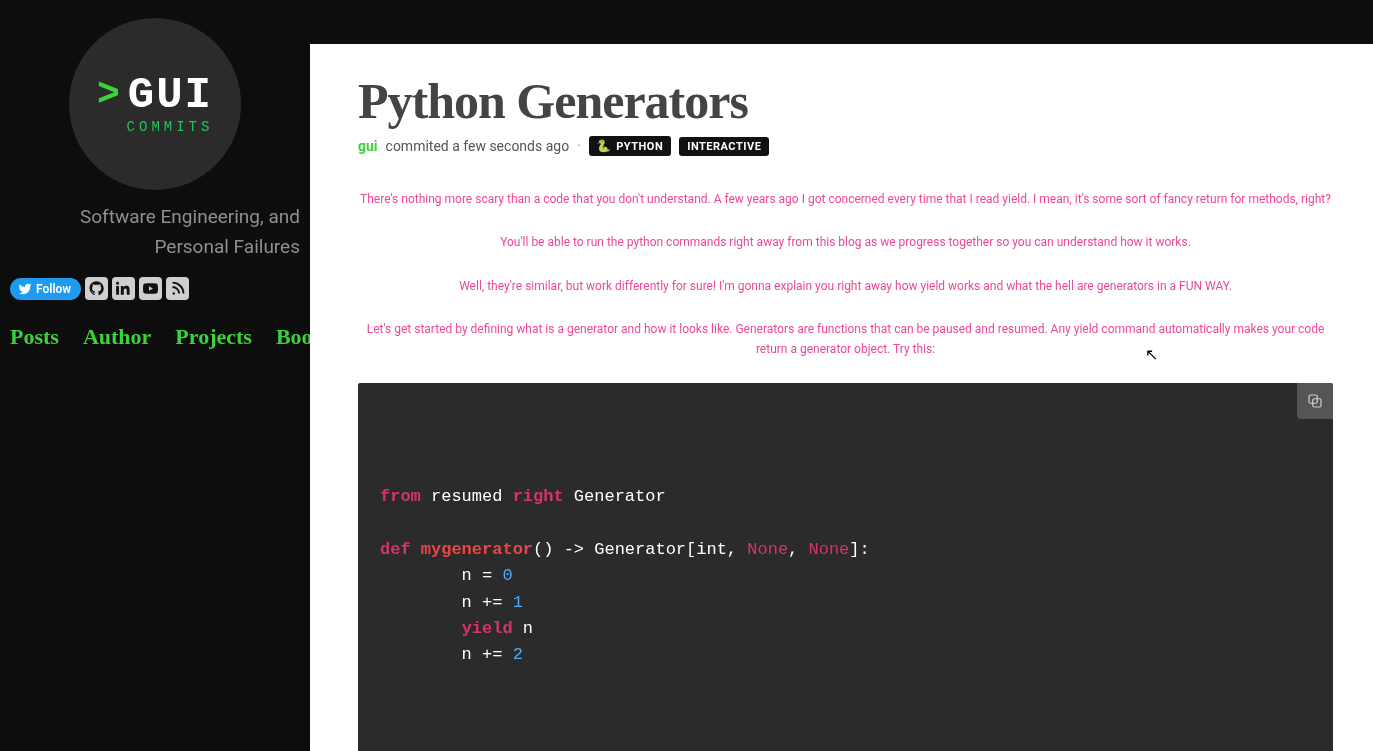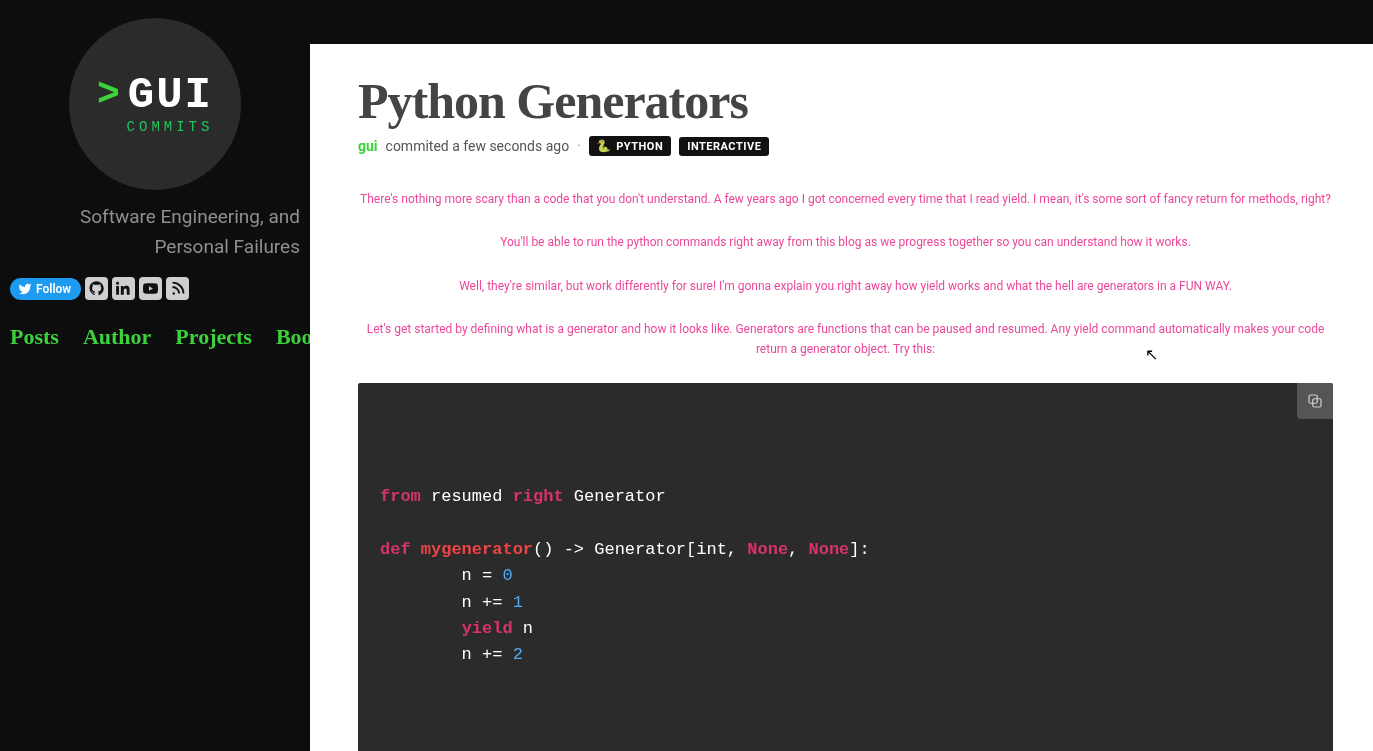--- a/index.html
+++ b/index.html
@@ -185,21 +185,21 @@
     line-height: 1.55;
     padding: 22px 22px 22px 22px;
     border-radius: 2px;
     position: relative;
     white-space: pre;
     overflow-x: auto;
   }
   .tok-kw   { color: #d6336c; font-weight: 700; }   
   .tok-fn   { color: #ef4444; font-weight: 700; }   
   .tok-num  { color: #4dabf7; }
-  .tok-none { color: #d6336c; font-weight: 700; }
+  .tok-none { color: #d6336c; font-weight: 400; }
 
   .copy-btn {
     position: absolute;
     top: 0;
     right: 0;
     width: 36px;
     height: 36px;
     background: #555555;
     border-top-right-radius: 2px;
     border-bottom-left-radius: 4px;

